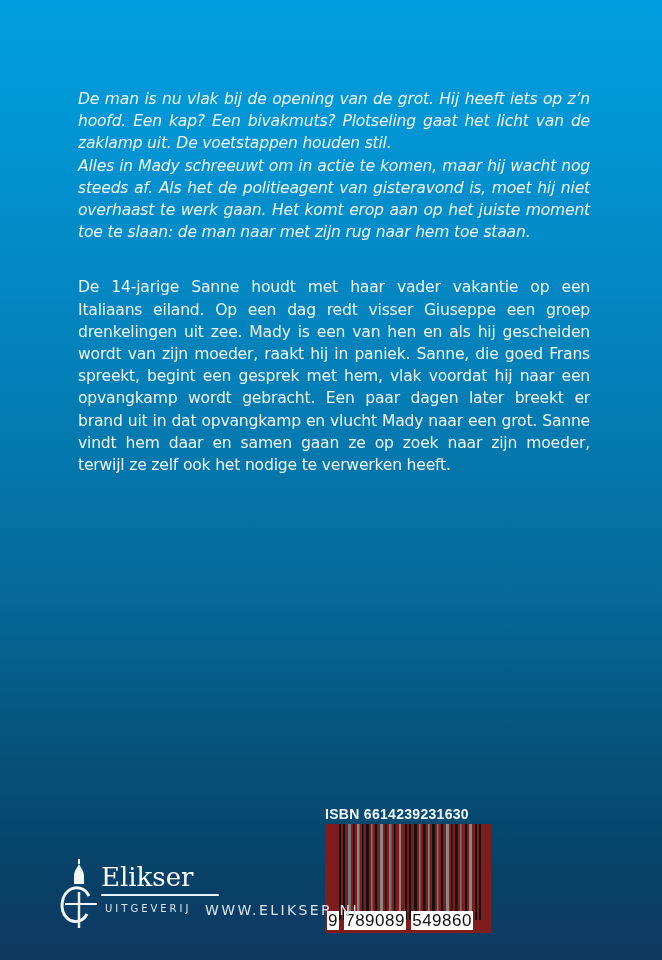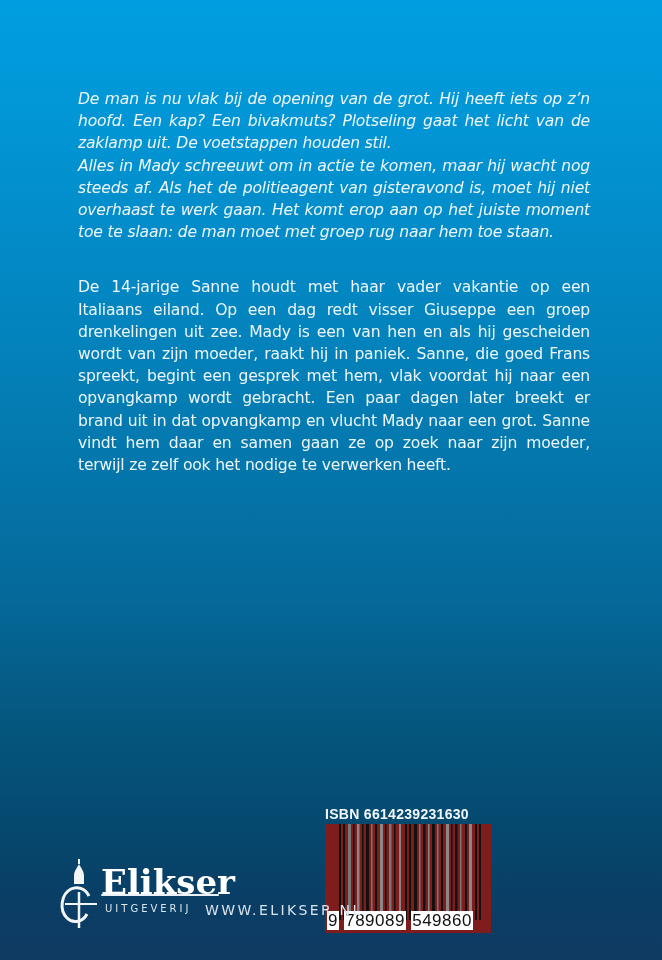--- a/index.html
+++ b/index.html
@@ -30,38 +30,38 @@
   .bars { position:absolute; left:14px; top:0; width:146px; height:96px; }
   .barcode-digits {
     position:absolute; left:2px; bottom:2px; width:160px;
     font-family:"Liberation Sans", sans-serif; font-size:17px; color:#111;
     background:transparent; letter-spacing:0.5px; white-space:pre;
   }
   .barcode-digits span { background:#fff; padding:0 1px; }
   .logo { position:absolute; left:55px; top:858px; width:165px; height:72px; }
   .logo-name {
     position:absolute; left:46px; top:4px;
-    font-family:"DejaVu Serif", serif; font-size:34px; color:#ffffff; letter-spacing:0px;font-weight:bold;
+    font-family:"DejaVu Serif", serif; font-size:26px; color:#ffffff; letter-spacing:0px;
   }
   .logo-sub {
     position:absolute; left:50px; top:45px;
     font-family:"DejaVu Sans", sans-serif; font-size:10px; color:#dbe6ee; letter-spacing:3px;
   }
   .logo-line { position:absolute; left:46px; top:36px; width:118px; height:2px; background:#eaf1f6; border-radius:2px; }
   .url {
     position:absolute; left:205px; top:902px;
     font-family:"DejaVu Sans", sans-serif; font-size:14px; color:#d8e3ec; letter-spacing:2.4px;
   }
 </style>
 </head>
 <body>
 
 <div class="blurb">
   <p class="italic">De man is nu vlak bij de opening van de grot. Hij heeft iets op z’n hoofd. Een kap? Een bivakmuts? Plotseling gaat het licht van de zaklamp uit. De voetstappen houden stil.</p>
-  <p class="italic">Alles in Mady schreeuwt om in actie te komen, maar hij wacht nog steeds af. Als het de politieagent van gisteravond is, moet hij niet overhaast te werk gaan. Het komt erop aan op het juiste moment toe te slaan: de man moet met groep rug naar hem toe staan.</p>
+  <p class="italic">Alles in Mady schreeuwt om in actie te komen, maar hij wacht nog steeds af. Als het de politieagent van gisteravond is, moet hij niet overhaast te werk gaan. Het komt erop aan op het juiste moment toe te slaan: de man naar met zijn rug naar hem toe staan.</p>
   <div class="gap"></div>
   <p class="summary">De 14-jarige Sanne houdt met haar vader vakantie op een Italiaans eiland. Op een dag redt visser Giuseppe een groep drenkelingen uit zee. Mady is een van hen en als hij gescheiden wordt van zijn moeder, raakt hij in paniek. Sanne, die goed Frans spreekt, begint een gesprek met hem, vlak voordat hij naar een opvangkamp wordt gebracht. Een paar dagen later breekt er brand uit in dat opvangkamp en vlucht Mady naar een grot. Sanne vindt hem daar en samen gaan ze op zoek naar zijn moe­der, terwijl ze zelf ook het nodige te verwerken heeft.</p>
 </div>
 
 <div class="isbn-label">ISBN 6614239231630</div>
 
 <div class="barcode">
   <svg class="bars" viewBox="0 0 146 96" preserveAspectRatio="none">
     <g fill="#111">
       <rect x="0" y="0" width="2" height="96"></rect>

